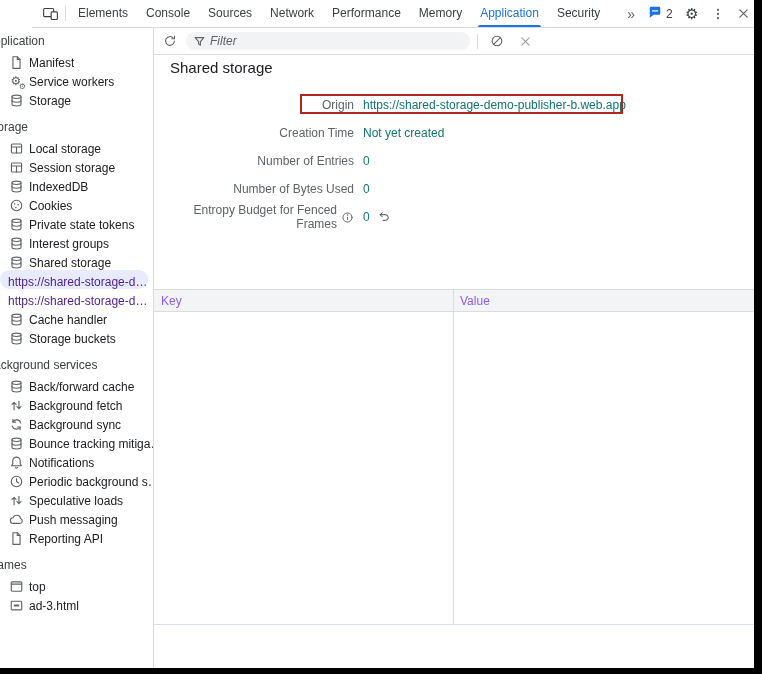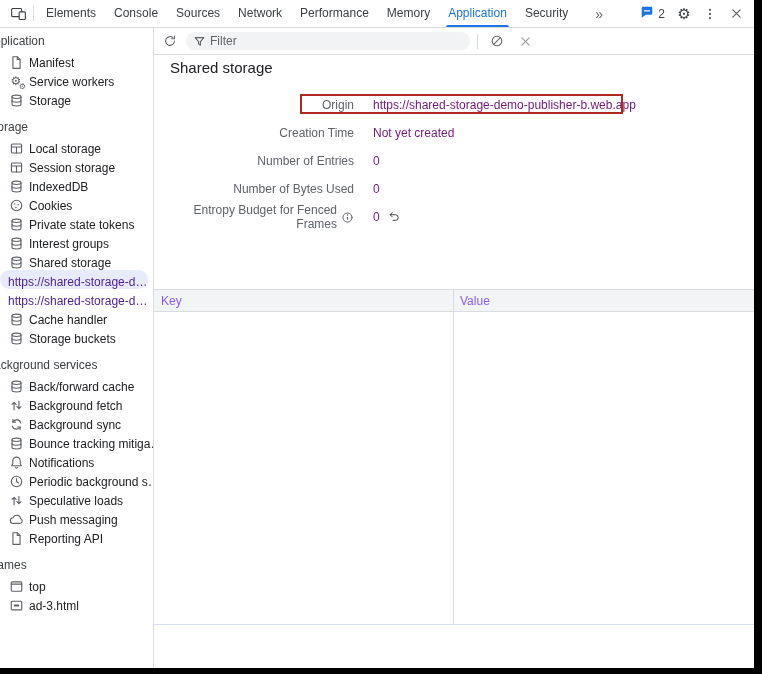--- a/index.html
+++ b/index.html
@@ -3,21 +3,21 @@
 <meta charset="utf-8">
 <style>
   html,body{margin:0;padding:0;}
   body{
     width:762px;height:674px;position:relative;overflow:hidden;
     background:#fff;font-family:"Liberation Sans",sans-serif;
     -webkit-font-smoothing:antialiased;color:#202124;
   }
   
   .tabbar{height:27px;display:flex;align-items:center;background:#fff;
-    border-bottom:1px solid #dadce0;padding-left:6px;}
+    border-bottom:1px solid #dadce0;padding-left:6px;margin-left:32px;}
   .icon-btn{display:flex;align-items:center;justify-content:center;
     width:24px;height:24px;color:#5f6368;flex:none;cursor:pointer;}
   .device-btn{color:#3c4043;}
   .vsep{width:1px;height:15px;background:#dadce0;margin:0 3px;flex:none;}
   .tabs{display:flex;height:27px;}
   .tab{padding:0 9px;font-size:12px;color:#3c4043;line-height:26px;position:relative;
     white-space:nowrap;cursor:pointer;}
   .tab.active{color:#1a73e8;}
   .tab.active::after{content:"";position:absolute;left:7px;right:7px;bottom:0;height:2px;
     background:#1a73e8;border-radius:2px 2px 0 0;}
@@ -43,32 +43,32 @@
   .g1{font-size:12px;line-height:1;}
   .g2{font-size:8px;line-height:1;position:absolute;right:-2px;bottom:-2px;}
   
   .main{flex:1;min-width:0;display:flex;flex-direction:column;background:#fff;}
   .main-toolbar{height:26px;flex:none;border-bottom:1px solid #dadce0;display:flex;
     align-items:center;padding:0 4px;gap:4px;}
   .filter-pill{display:flex;align-items:center;gap:5px;background:#f1f3f4;border-radius:10px;
     height:18px;width:268px;padding:0 8px;flex:none;}
   .filter-pill svg{width:11px;height:11px;color:#5f6368;flex:none;}
   .filter-pill input{border:none;outline:none;background:transparent;font-size:12px;
-    font-family:"Liberation Sans",sans-serif;color:#202124;width:100%;padding:0;}
+    font-family:"Liberation Sans",sans-serif;color:#202124;width:100%;padding:0;font-style:italic;}
   .filter-pill input::placeholder{color:#5f6368;}
   .dim{color:#9aa0a6;}
   
   .report-title{font-size:15px;font-weight:400;color:#202124;margin:4px 0 0 16px;line-height:18px;}
   .fields{margin-top:14px;font-size:12px;}
   .field{height:28px;display:flex;align-items:center;position:relative;}
   .f-label{width:200px;flex:none;text-align:right;color:#5f6368;display:inline-flex;
     justify-content:flex-end;align-items:center;gap:4px;}
   .f-label .f-info{width:13px;height:13px;color:#5f6368;display:inline-flex;cursor:pointer;}
   .f-info svg{width:13px;height:13px;}
-  .f-value{margin-left:19px;color:#701a75;white-space:nowrap;}
+  .f-value{margin-left:9px;color:#0f766e;white-space:nowrap;}
   .f-reset{width:14px;height:14px;margin-left:8px;color:#3c4043;display:inline-flex;cursor:pointer;}
   .f-reset svg{width:13px;height:13px;}
   .hl-box{position:absolute;left:146px;width:323px;top:3px;height:20px;
     border:2px solid #b3261e;box-sizing:border-box;pointer-events:none;}
   
   .grid{margin-top:58px;flex:none;border-top:1px solid #dadce0;font-size:12px;}
   .grid-head{display:flex;height:21px;background:#f3f4f6;border-bottom:1px solid #dadce0;
     align-items:stretch;color:#8b5cf6;}
   .gh-key{width:300px;flex:none;display:flex;align-items:center;padding-left:7px;
     border-right:1px solid #dadce0;box-sizing:border-box;cursor:pointer;}

